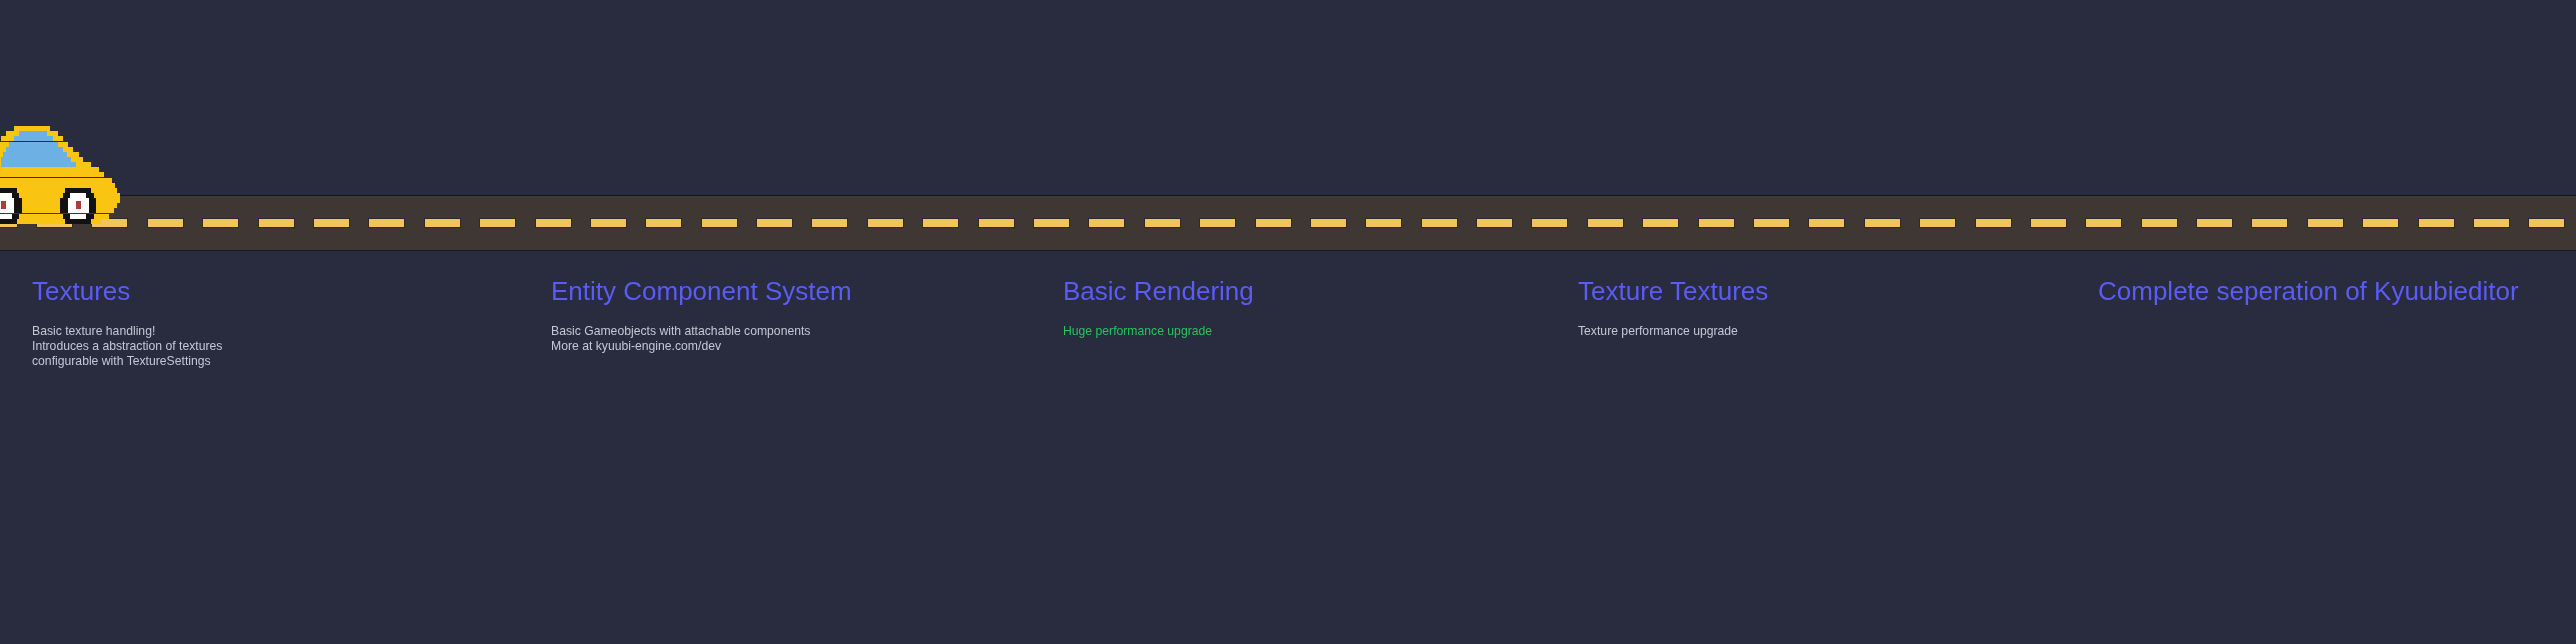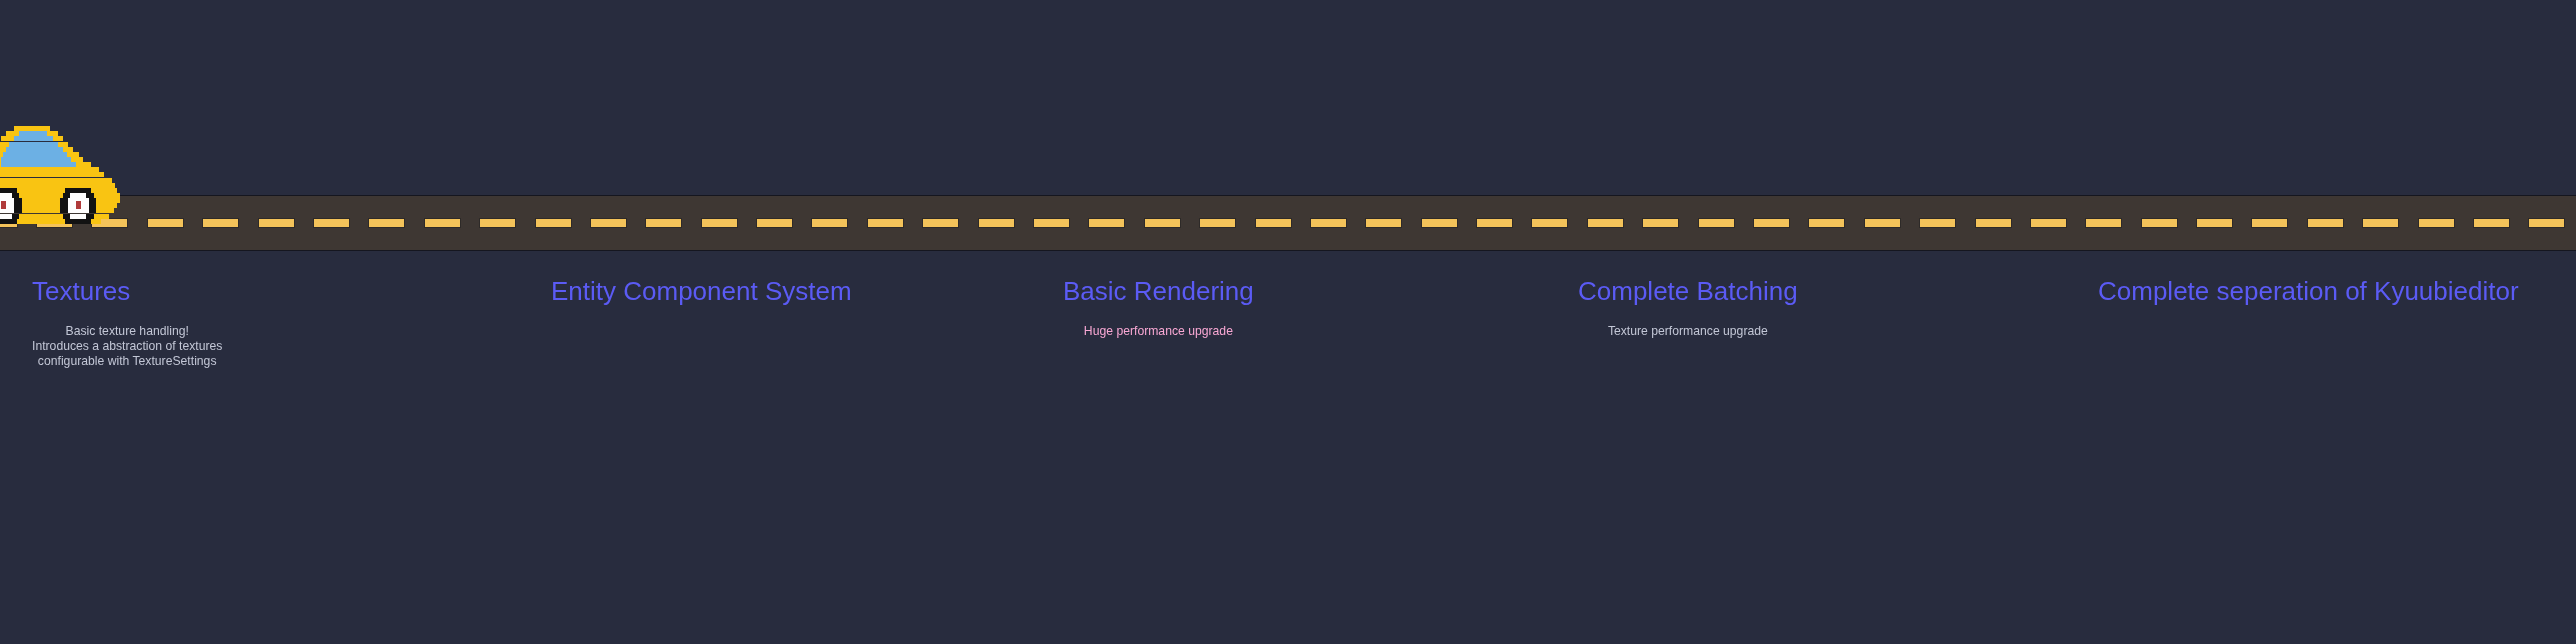--- a/index.html
+++ b/index.html
@@ -88,21 +88,20 @@
     white-space: nowrap;
   }
   .ms-body {
     margin: 0;
     padding-top: 17.4px;
     font-size: 12.2px;
     font-weight: 400;
     line-height: 1.22;
     color: #c3c7d6;
     white-space: pre-line;
-    text-align: center;
   }
 </style>
 </head>
 <body>
 
 <div id="page">
 
   <div id="road-scene">
 
     <div id="road"></div>
@@ -216,27 +215,29 @@
 
   <div id="milestones">
       <div class="milestone" style="left: 32px;">
         <h2 class="ms-title" style="color: rgb(91, 91, 245);">Textures</h2>
         <p class="ms-body" style="color: rgb(195, 199, 214);">Basic texture handling!
 Introduces a abstraction of textures
 configurable with TextureSettings</p>
       </div>
       <div class="milestone" style="left: 551px;">
         <h2 class="ms-title" style="color: rgb(91, 91, 245);">Entity Component System</h2>
+        <p class="ms-body" style="color: rgb(195, 199, 214);">Basic Gameobjects with attachable components
+More at kyuubi-engine.com/dev</p>
       </div>
       <div class="milestone" style="left: 1063px;">
         <h2 class="ms-title" style="color: rgb(91, 91, 245);">Basic Rendering</h2>
-        <p class="ms-body" style="color: #f9a8d4;">Huge performance upgrade</p>
+        <p class="ms-body" style="color: #22c55e;">Huge performance upgrade</p>
       </div>
       <div class="milestone" style="left: 1578px;">
-        <h2 class="ms-title" style="color: rgb(91, 91, 245);">Complete Batching</h2>
+        <h2 class="ms-title" style="color: rgb(91, 91, 245);">Texture Textures</h2>
         <p class="ms-body" style="color: rgb(195, 199, 214);">Texture performance upgrade</p>
       </div>
       <div class="milestone" style="left: 2098px;">
         <h2 class="ms-title" style="color: rgb(91, 91, 245);">Complete seperation of Kyuubieditor</h2>
       </div>
     </div>
 
 </div>
 
 

